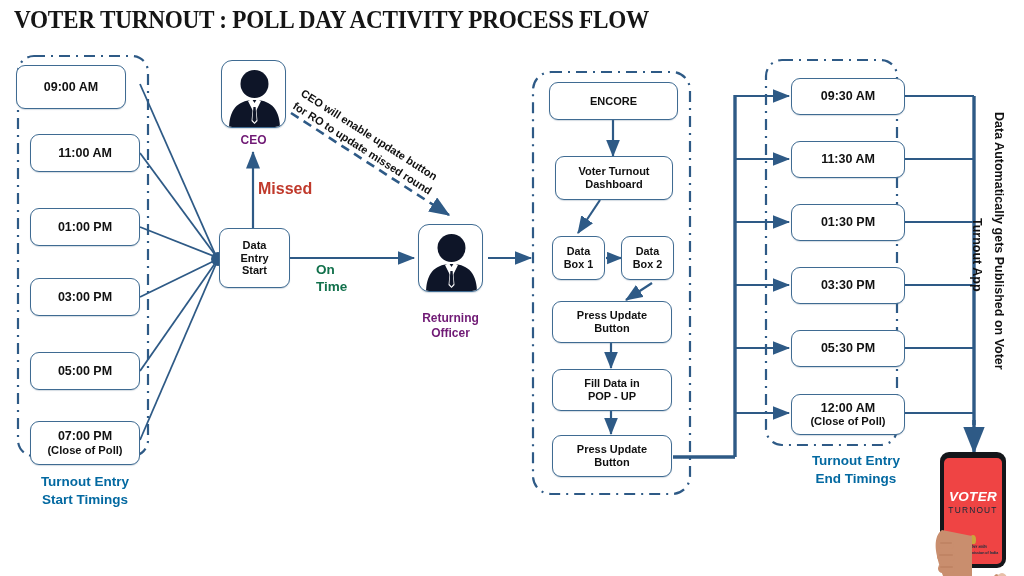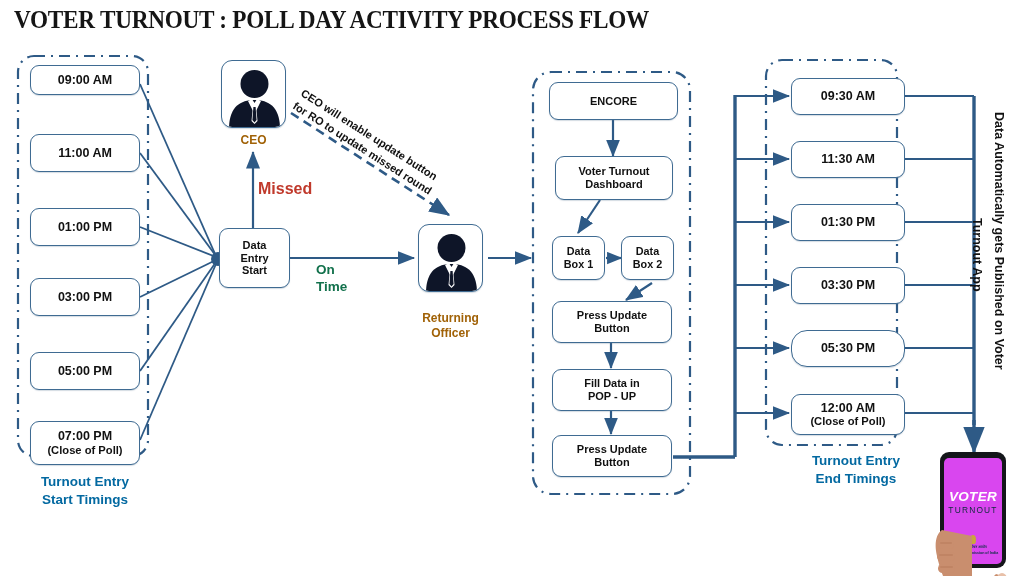--- a/index.html
+++ b/index.html
@@ -46,39 +46,39 @@
   }
 
   
   .person{
     position:absolute;box-sizing:border-box;background:#fff;
     border:1.6px solid #3f6b92;border-radius:11px;overflow:hidden;
     box-shadow:0 1px 1px rgba(80,110,140,.25);
   }
   .person-caption{
     position:absolute;text-align:center;font-weight:bold;font-size:12px;
-    color:#a16207;line-height:1.25;
+    color:#701a75;line-height:1.25;
   }
 
   
   .vtext{
     position:absolute;font-weight:bold;font-size:12.5px;color:#111;
     white-space:nowrap;transform-origin:left top;
     transform:rotate(90deg);
   }
 
   
   .phone-wrap{position:absolute;}
   .phone-body{
     position:absolute;left:0;top:0;width:66px;height:116px;
     background:#14161a;border-radius:9px;
   }
   .phone-screen{
     position:absolute;left:4px;top:6px;width:58px;height:106px;
-    background:#d946ef;border-radius:5px;overflow:hidden;
+    background:#ef4444;border-radius:5px;overflow:hidden;
     display:flex;flex-direction:column;align-items:center;
   }
   .phone-logo{margin-top:32px;text-align:center;}
   .ph-voter{
     font-size:13.5px;font-weight:bold;color:#ffffff;letter-spacing:0.3px;
     font-style:italic;line-height:1;
   }
   .ph-turnout{
     font-size:8.4px;font-weight:normal;color:#0d2b3a;letter-spacing:1.2px;
     margin-top:2px;line-height:1;
@@ -159,21 +159,21 @@
       <line x1="905" y1="285" x2="974" y2="285"></line>
       <line x1="905" y1="348" x2="974" y2="348"></line>
       <line x1="905" y1="413" x2="974" y2="413"></line>
     </g>
     <path d="M974 96 L974 425" stroke="#2E5A86" stroke-width="3.4" fill="none"></path>
     <line x1="974" y1="420" x2="974" y2="452" stroke="#2E5A86" stroke-width="3.4" marker-end="url(#arw)"></line>
   </svg>
 
   <div class="title">VOTER TURNOUT : POLL DAY ACTIVITY PROCESS FLOW</div>
 
-  <div class="node time-node" style="left:30px;top:65px;width:110px;height:30px;">
+  <div class="node time-node" style="left:16px;top:65px;width:110px;height:44px;">
     <span>09:00 AM</span>
   </div>
   <div class="node time-node" style="left:30px;top:134px;width:110px;height:38px;">
     <span>11:00 AM</span>
   </div>
   <div class="node time-node" style="left:30px;top:208px;width:110px;height:38px;">
     <span>01:00 PM</span>
   </div>
   <div class="node time-node" style="left:30px;top:278px;width:110px;height:38px;">
     <span>03:00 PM</span>
@@ -271,21 +271,21 @@
   </div>
   <div class="node time-node" style="left:791px;top:141px;width:114px;height:37px;">
     <span>11:30 AM</span>
   </div>
   <div class="node time-node" style="left:791px;top:204px;width:114px;height:37px;">
     <span>01:30 PM</span>
   </div>
   <div class="node time-node" style="left:791px;top:267px;width:114px;height:37px;">
     <span>03:30 PM</span>
   </div>
-  <div class="node time-node" style="left:791px;top:330px;width:114px;height:37px;border-radius:16px;">
+  <div class="node time-node" style="left:791px;top:330px;width:114px;height:37px;">
     <span>05:30 PM</span>
   </div>
   <div class="node time-node" style="left:791px;top:394px;width:114px;height:41px;flex-direction:column;">
     <span>12:00 AM</span>
     <span style="font-size:11.2px;">(Close of Poll)</span>
   </div>
   <div class="group-label" style="left:776px;top:452px;width:160px;">
     <span>Turnout Entry</span><br>
     <span>End Timings</span>
   </div>

